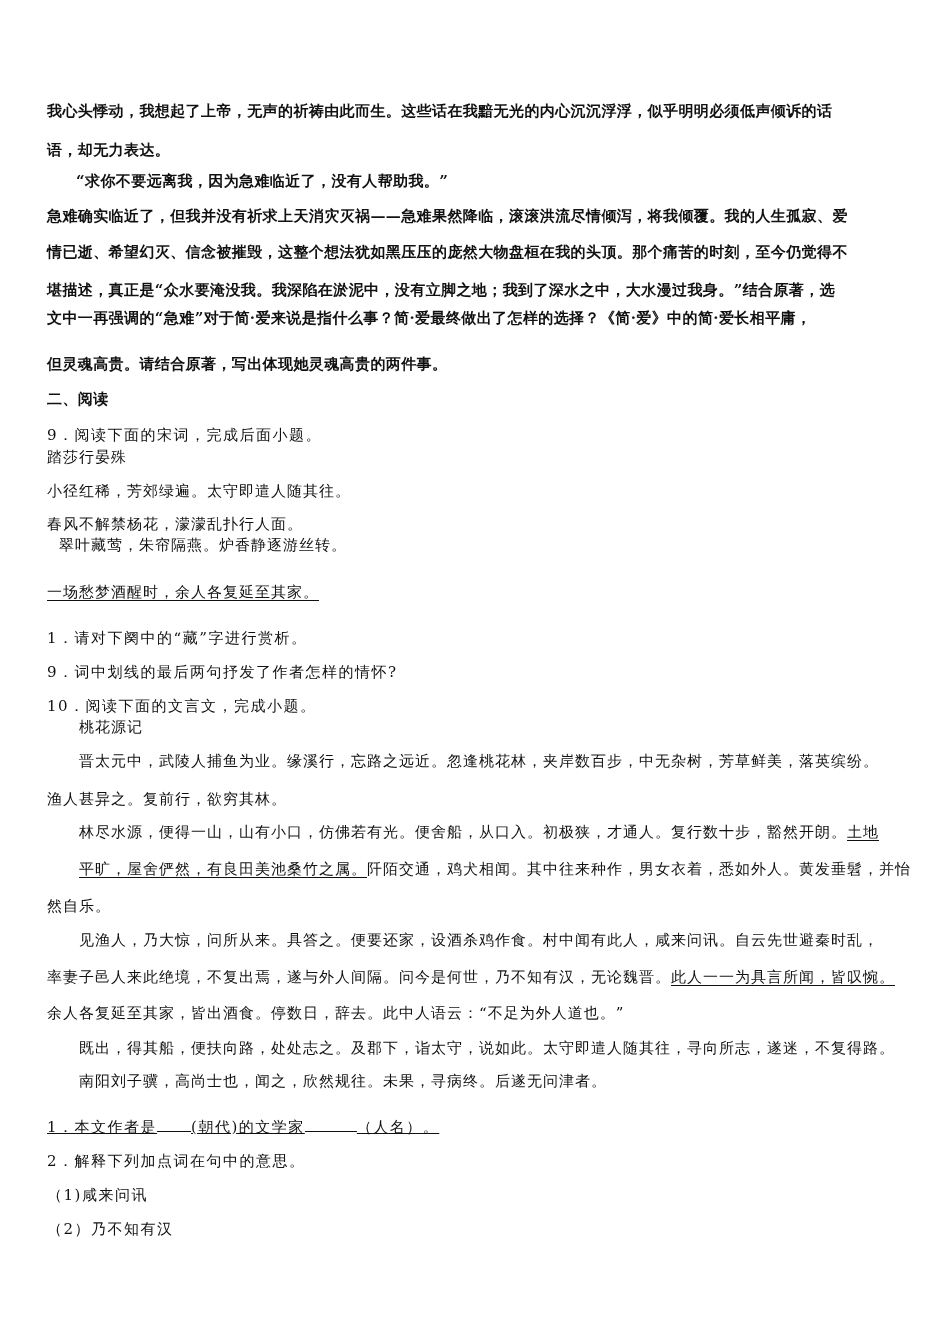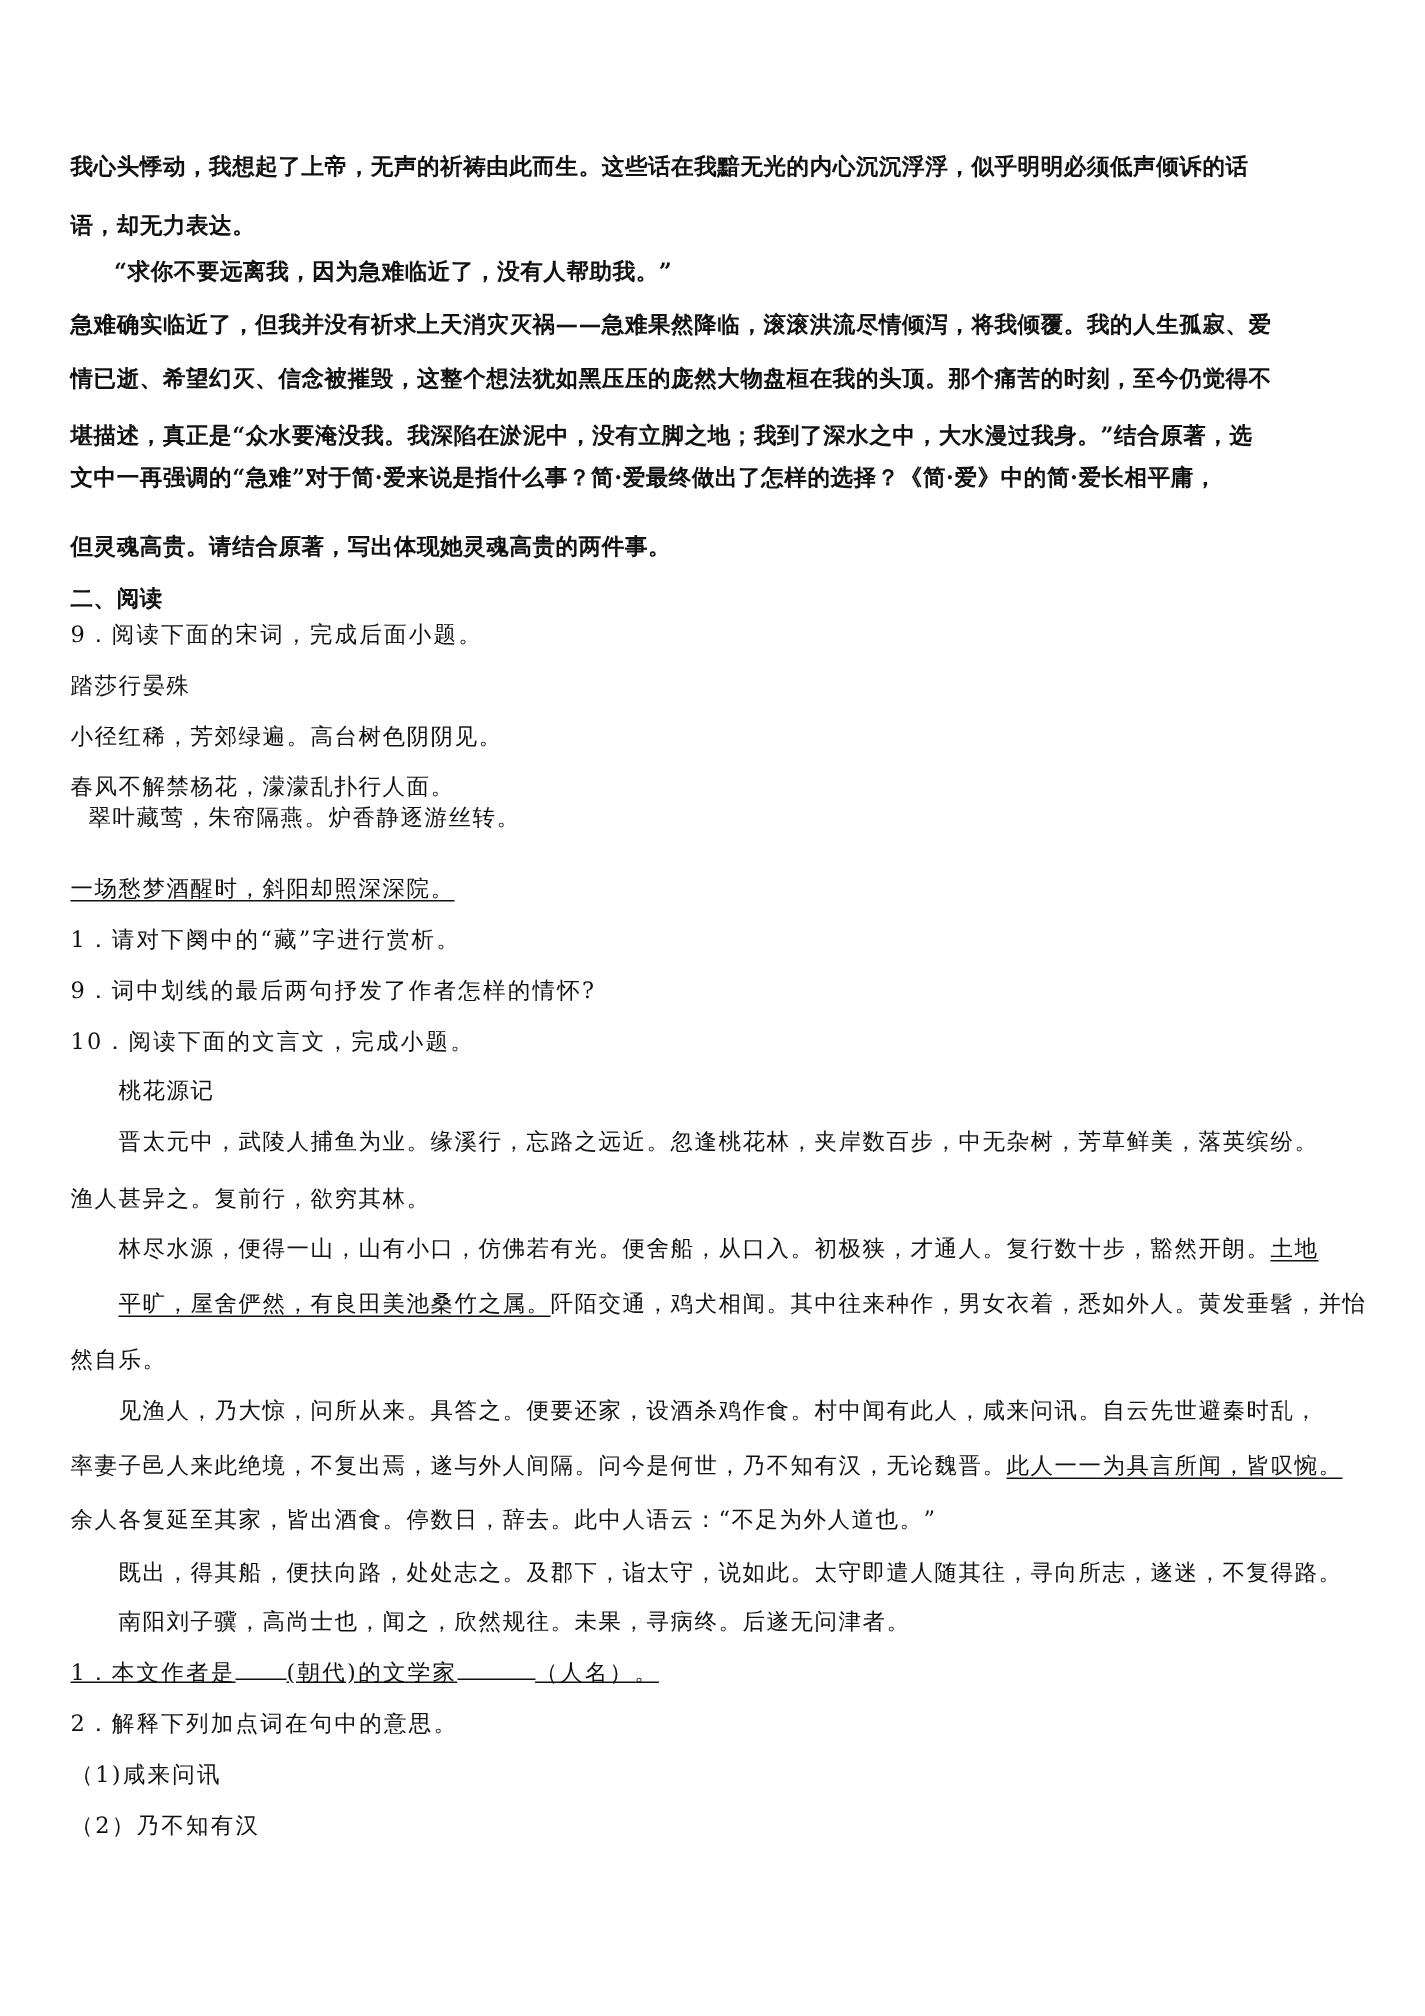--- a/index.html
+++ b/index.html
@@ -1,45 +1,45 @@
 <!DOCTYPE html>
 <html><head>
 <meta charset="utf-8">
 <style>
   html, body { margin: 0; padding: 0; background: #ffffff; }
   body { width: 950px; height: 1344px; position: relative; overflow: hidden;
          font-family: "DejaVu Serif", "Liberation Serif", serif; color: #111; }
   .line { position: absolute; left: 47px; white-space: nowrap; font-size: 15px; line-height: 20px; }
   .bold { font-weight: bold; letter-spacing: 0.4px; }
   .kai { font-size: 15px; letter-spacing: 1px; }
-  .song { font-size: 15px; letter-spacing: 1.5px; }
+  .song { font-size: 15px; letter-spacing: 1.5px; margin-top: 12px; }
   .indent { left: 79px; }
   .u { text-decoration: underline; text-underline-offset: 3px; }
   .blank { display: inline-block; border-bottom: 1px solid #111; height: 14px; vertical-align: baseline; }
 </style>
 </head>
 <body>
 
 <div class="line bold" style="top:101px;">我心头悸动，我想起了上帝，无声的祈祷由此而生。这些话在我黯无光的内心沉沉浮浮，似乎明明必须低声倾诉的话</div>
 <div class="line bold" style="top:140px;">语，却无力表达。</div>
 <div class="line bold" style="top:171px; left:76px;">“求你不要远离我，因为急难临近了，没有人帮助我。”</div>
 <div class="line bold" style="top:206px;">急难确实临近了，但我并没有祈求上天消灾灭祸——急难果然降临，滚滚洪流尽情倾泻，将我倾覆。我的人生孤寂、爱</div>
 <div class="line bold" style="top:242px;">情已逝、希望幻灭、信念被摧毁，这整个想法犹如黑压压的庞然大物盘桓在我的头顶。那个痛苦的时刻，至今仍觉得不</div>
 <div class="line bold" style="top:280px;">堪描述，真正是“众水要淹没我。我深陷在淤泥中，没有立脚之地；我到了深水之中，大水漫过我身。”结合原著，选</div>
 <div class="line bold" style="top:308px;">文中一再强调的“急难”对于简·爱来说是指什么事？简·爱最终做出了怎样的选择？《简·爱》中的简·爱长相平庸，</div>
 <div class="line bold" style="top:354px;">但灵魂高贵。请结合原著，写出体现她灵魂高贵的两件事。</div>
 
 <div class="line bold" style="top:389px;">二、阅读</div>
 
 <div class="line song" style="top:413px;">9．阅读下面的宋词，完成后面小题。</div>
 <div class="line kai" style="top:447px;">踏莎行晏殊</div>
-<div class="line kai" style="top:481px;">小径红稀，芳郊绿遍。高台树色阴阴见。</div>
+<div class="line kai" style="top:481px;">小径红稀，芳郊绿遍。太守即遣人随其往。</div>
 <div class="line kai" style="top:514px;">春风不解禁杨花，濛濛乱扑行人面。</div>
 <div class="line kai" style="top:535px;margin-left:12px;">翠叶藏莺，朱帘隔燕。炉香静逐游丝转。</div>
-<div class="line kai u" style="top:582px;">一场愁梦酒醒时，斜阳却照深深院。</div>
+<div class="line kai u" style="top:582px;">一场愁梦酒醒时，余人各复延至其家。</div>
 <div class="line song" style="top:616px;">1．请对下阕中的“藏”字进行赏析。</div>
 <div class="line song" style="top:650px;">9．词中划线的最后两句抒发了作者怎样的情怀?</div>
 
 <div class="line song" style="top:684px;">10．阅读下面的文言文，完成小题。</div>
 <div class="line kai indent" style="top:717px;">桃花源记</div>
 
 <div class="line kai indent" style="top:751px;">晋太元中，武陵人捕鱼为业。缘溪行，忘路之远近。忽逢桃花林，夹岸数百步，中无杂树，芳草鲜美，落英缤纷。</div>
 <div class="line kai" style="top:789px;">渔人甚异之。复前行，欲穷其林。</div>
 
 <div class="line kai indent" style="top:822px;">

